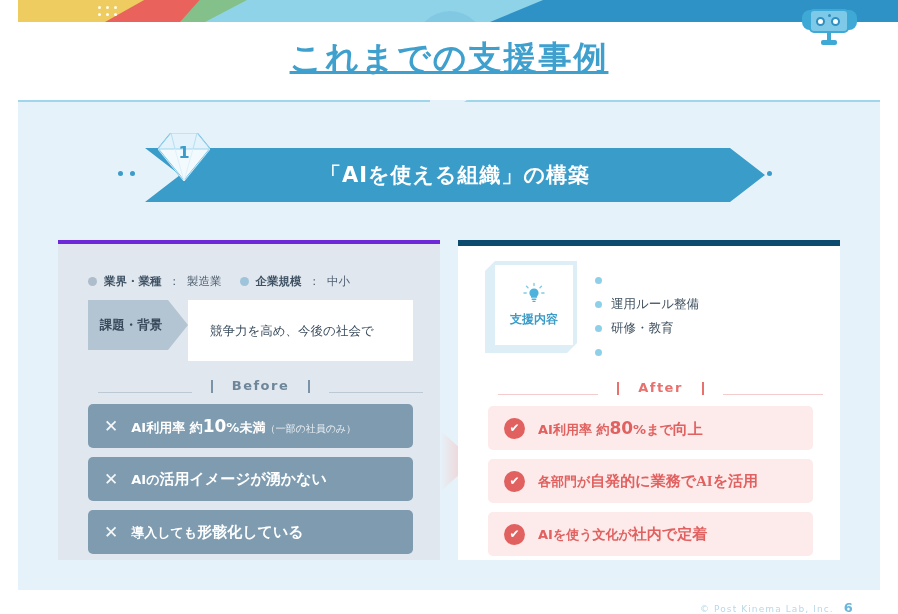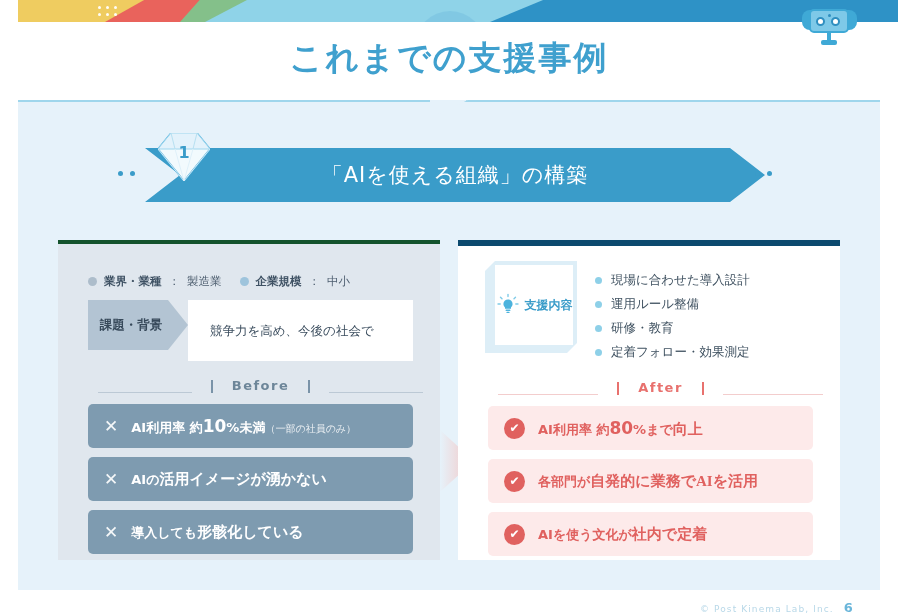--- a/index.html
+++ b/index.html
@@ -32,21 +32,21 @@
             background:#7ec9e8; border:2px solid #3fa9d6; }
   .r-eye { position:absolute; top:6px; width:9px; height:9px; border-radius:50%; background:#ffffff; border:2px solid #2f8fc0; }
   .r-eyeL { left:5px; } .r-eyeR { left:20px; }
   .r-dot { position:absolute; left:17px; top:3px; width:3px; height:3px; border-radius:50%; background:#2f8fc0; }
   .r-neck { position:absolute; left:27px; top:33px; width:4px; height:7px; background:#3fa9d6; }
   .r-base { position:absolute; left:21px; top:40px; width:16px; height:5px; border-radius:2px; background:#3fa9d6; }
 
   
   .slide-title {
     position:absolute; left:0; top:36px; width:898px; text-align:center;
-    font-size:33px; font-weight:bold; color:#3fa0ce; letter-spacing:2px;
+    font-size:33px; font-weight:bold; color:#3fa0ce; letter-spacing:2px;text-decoration:underline;
   }
 
   
   .panel {
     position:absolute; left:18px; top:100px; width:862px; height:490px;
     background:#e6f2fa; border-top:2px solid #9fd6ec;
   }
   .panel-notch {
     position:absolute; left:430px; top:100px; width:38px; height:18px;
     background:#e6f2fa; border-right:2px solid #9fd6ec;
@@ -54,35 +54,35 @@
   }
 
   
   .banner-wrap { position:absolute; left:145px; top:148px; width:620px; height:54px; }
   .banner {
     position:absolute; left:0; top:0; width:620px; height:54px;
     background:#3a9cc9;
     clip-path:polygon(0 0, 585px 0, 620px 27px, 585px 54px, 0 54px, 35px 27px);
     display:flex; align-items:center; justify-content:center;
   }
-  .banner-text { color:#ffffff; font-size:21px; font-weight:normal; letter-spacing:1px; }
+  .banner-text { color:#ffffff; font-size:21px; font-weight:bold; letter-spacing:1px; }
   .dots-left  { position:absolute; left:118px; top:171px; width:24px; height:6px; }
   .dots-right { position:absolute; left:755px; top:171px; width:24px; height:6px; }
   .dots-left i, .dots-right i { position:absolute; width:5px; height:5px; border-radius:50%; background:#3a9cc9; }
 
   
   .gem { position:absolute; left:158px; top:133px; width:52px; height:48px; }
   .gem-svg { position:absolute; left:0; top:0; }
   .gem-num { position:absolute; left:0; top:10px; width:52px; text-align:center;
              font-size:16px; font-weight:bold; color:#3a9cc9; }
 
   
   .card-left {
     position:absolute; left:58px; top:240px; width:382px; height:320px;
-    background:#e0e7ee; border-top:4px solid #14532d;
+    background:#e0e7ee; border-top:4px solid #6d28d9;
   }
   .card-right {
     position:absolute; left:458px; top:240px; width:382px; height:320px;
     background:#ffffff; border-top:6px solid #0c4a6e;
   }
 
   
   .meta-row { position:absolute; left:30px; top:30px; display:flex; align-items:center; gap:18px; }
   .meta-item { display:flex; align-items:center; gap:7px; font-size:11.5px; color:#4c5d6e; }
   .meta-dot { width:9px; height:9px; border-radius:50%; background:#adbdcb; flex:none; }
@@ -124,21 +124,21 @@
   }
   .pill-text { font-size:13px; font-weight:bold; }
   .pill-text .big { font-size:17px; }
   .pill-text .sm { font-size:10px; font-weight:normal; opacity:.85; }
   .pill-text .xl { font-size:15px;font-family:Liberation Serif, serif; }
 
   
   .sup-shadow { position:absolute; left:485px; top:261px; width:92px; height:92px;
                 background:#ddeef7; clip-path:polygon(10px 0,92px 0,92px 82px,82px 92px,0 92px,0 10px); }
   .sup-box { position:absolute; left:495px; top:265px; width:78px; height:80px; background:#ffffff;
-             display:flex; flex-direction:row; align-items:center; justify-content:center; gap:5px; }
+             display:flex; flex-direction:column; align-items:center; justify-content:center; gap:5px; }
   .sup-label { font-size:12px; font-weight:bold; color:#3a9cc9; }
   .bullets { position:absolute; left:595px; top:268px; width:235px; }
   .bullet { display:flex; align-items:center; gap:9px; height:24px; font-size:12.5px; color:#3f5160; }
   .b-dot { width:7px; height:7px; border-radius:50%; background:#8ed0e8; flex:none; }
 
   
   .mid-arrow { position:absolute; left:440px; top:430px; width:34px; height:62px;
     background:linear-gradient(90deg, rgba(226,236,244,0) 0%, rgba(244,196,194,.55) 55%, rgba(232,113,110,.85) 100%);
     clip-path:polygon(0 0,0 100%,100% 50%); }
 
@@ -313,32 +313,30 @@
       <line x1="2" y1="11" x2="4.2" y2="11"></line>
       <line x1="22" y1="11" x2="19.8" y2="11"></line>
     </g>
   </svg>
   <span class="sup-label">支援内容</span>
 </div>
 
 <div class="bullets">
   <div class="bullet">
     <span class="b-dot"></span>
-    <span>現場に合わせた導入設計</span>
   </div>
   <div class="bullet">
     <span class="b-dot"></span>
     <span>運用ルール整備</span>
   </div>
   <div class="bullet">
     <span class="b-dot"></span>
     <span>研修・教育</span>
   </div>
   <div class="bullet">
     <span class="b-dot"></span>
-    <span>定着フォロー・効果測定</span>
   </div>
 </div>
 
 <div class="footer">
   <span class="copy">© Post Kinema Lab, Inc.</span>
   <span class="pageno">6</span>
 </div>
 
 </body></html>

